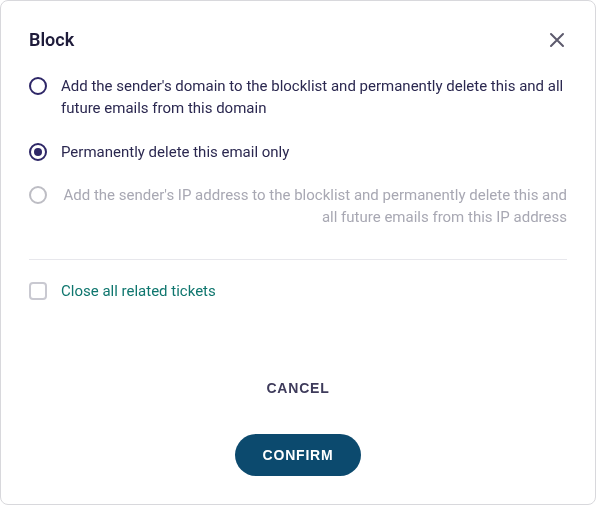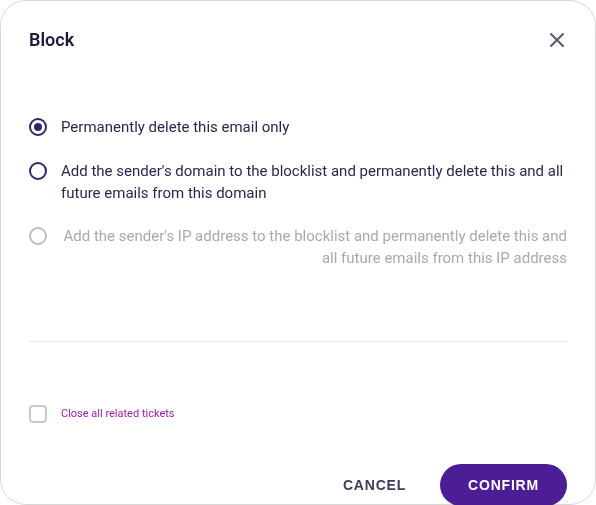--- a/index.html
+++ b/index.html
@@ -11,26 +11,25 @@
       font-family: -apple-system, BlinkMacSystemFont, 'Segoe UI', Roboto, Helvetica, Arial, sans-serif;
       background: #fff;
       width: 596px;
       height: 505px;
       overflow: hidden;
     }
     .dialog {
       width: 596px;
       height: 505px;
       border: 1px solid #d8d8dc;
-      border-radius: 26px;
+      border-radius: 8px;
       padding: 28px 28px 28px 28px;
       display: flex;
       flex-direction: column;
       position: relative;
-      gap: 41px;
     }
     .dialog-header {
       display: flex;
       justify-content: space-between;
       align-items: center;
       margin-bottom: 26px;
     }
     .dialog-title {
       font-size: 18px;
       font-weight: 600;
@@ -103,42 +102,43 @@
       cursor: pointer;
     }
     .checkbox-box {
       width: 18px;
       height: 18px;
       border: 2px solid #c9c9d1;
       border-radius: 4px;
       flex-shrink: 0;
     }
     .checkbox-label {
-      font-size: 11px;
-      color: #a21caf;
+      font-size: 15px;
+      color: #0f766e;
     }
     .dialog-footer {
       margin-top: auto;
       display: flex;
       justify-content: flex-end;
       align-items: center;
       gap: 30px;
+      flex-direction: column;
     }
     .btn-cancel {
       background: none;
       border: none;
       font-size: 14px;
       font-weight: 600;
       letter-spacing: 0.8px;
       color: #3e3b5b;
       cursor: pointer;
       padding: 8px 4px;
     }
     .btn-confirm {
-      background: #4c1d95;
+      background: #0c4a6e;
       border: none;
       border-radius: 22px;
       color: #fff;
       font-size: 14px;
       font-weight: 600;
       letter-spacing: 0.8px;
       padding: 13px 28px;
       cursor: pointer;
     }
   </style>
@@ -152,27 +152,27 @@
     <div class="close-icon">
       <svg width="16" height="16" viewBox="0 0 16 16" fill="none">
         <path d="M2 2 L14 14 M14 2 L2 14" stroke="currentColor" stroke-width="2" stroke-linecap="round"></path>
       </svg>
     </div>
   </div>
 
   <div class="radio-group">
 
     <div class="radio-item">
-      <div class="radio-circle selected"></div>
-      <div class="radio-label">Permanently delete this email only</div>
+      <div class="radio-circle"></div>
+      <div class="radio-label">Add the sender's domain to the blocklist and permanently delete this and all future emails from this domain</div>
     </div>
 
     <div class="radio-item">
-      <div class="radio-circle"></div>
-      <div class="radio-label">Add the sender's domain to the blocklist and permanently delete this and all future emails from this domain</div>
+      <div class="radio-circle selected"></div>
+      <div class="radio-label">Permanently delete this email only</div>
     </div>
 
 
     <div class="radio-item disabled">
       <div class="radio-circle disabled"></div>
       <div class="radio-label disabled">Add the sender's IP address to the blocklist and permanently delete this and all future emails from this IP address</div>
     </div>
 
   </div>
 

